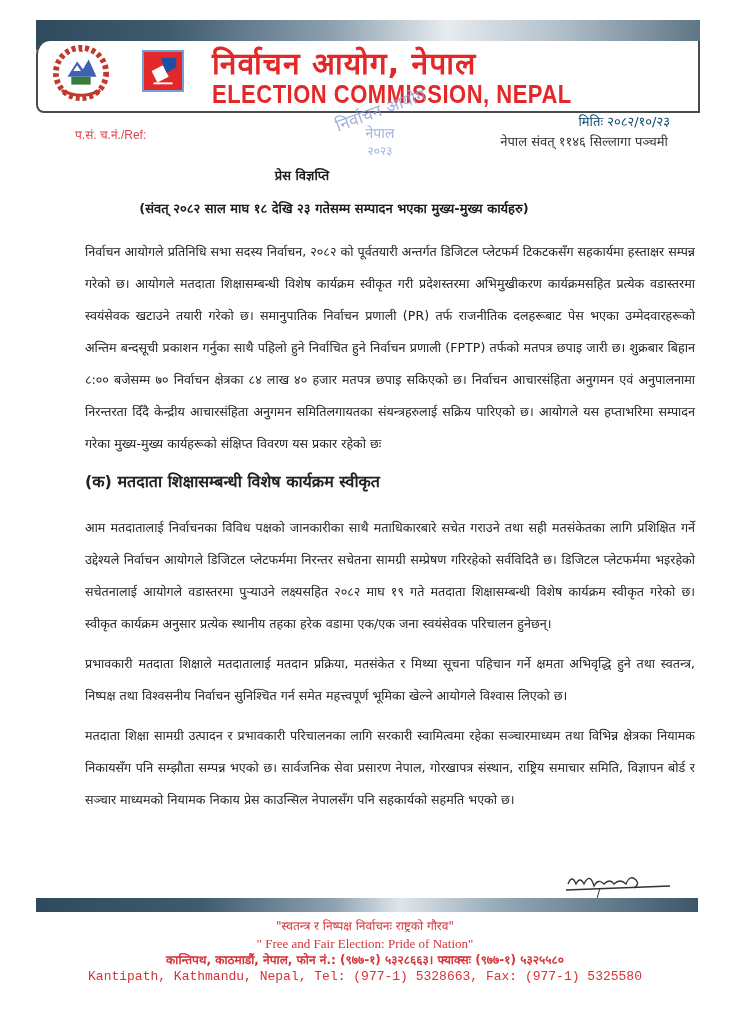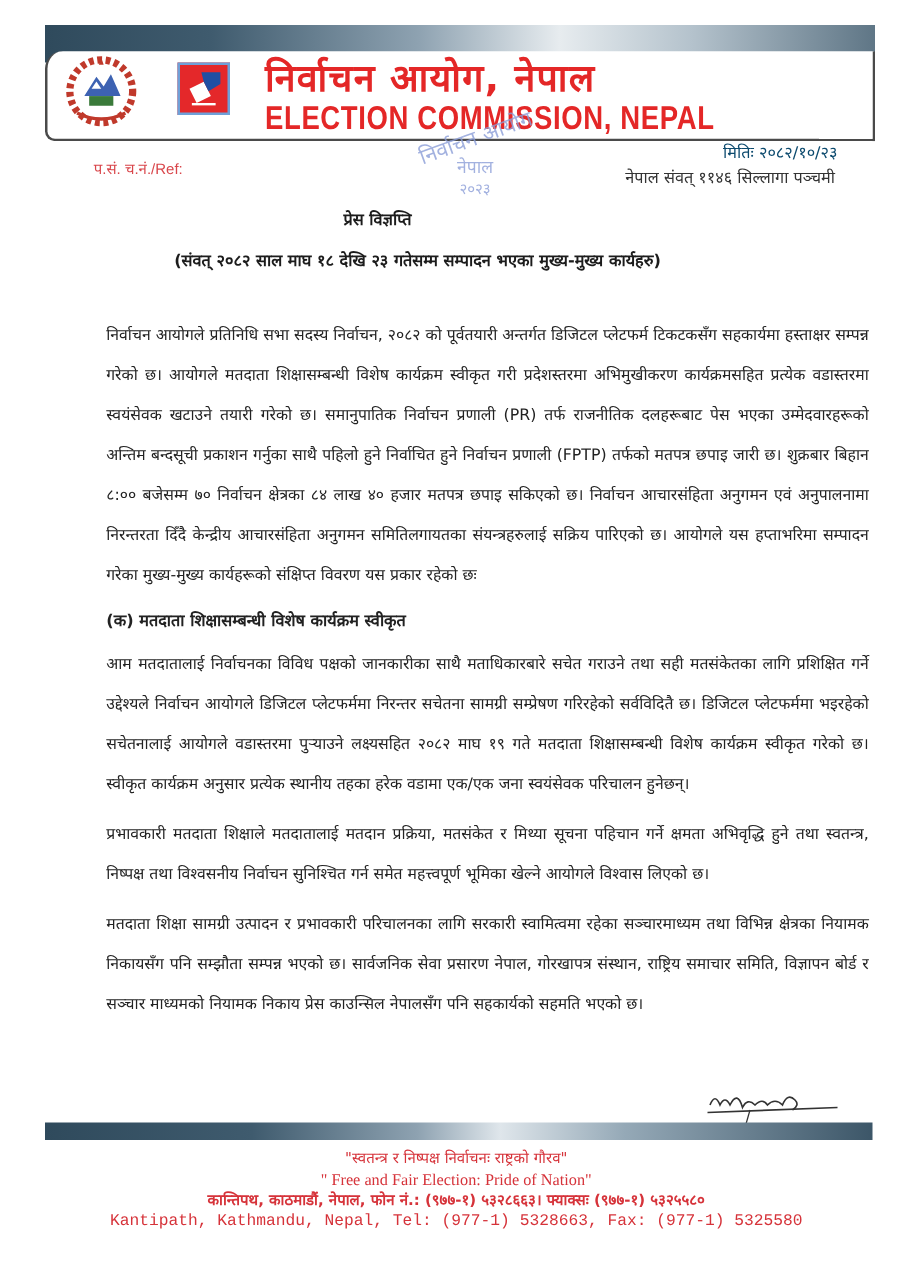--- a/index.html
+++ b/index.html
@@ -54,26 +54,26 @@
   }
   .press-title {
     position: absolute; left: 0; width: 604px; text-align: center; top: 166px;
     font-size: 13px; font-weight: bold; font-family: "DejaVu Sans", sans-serif;
   }
   .press-subtitle {
     position: absolute; left: 0; width: 668px; text-align: center; top: 199px;
     font-size: 13px; font-weight: bold; font-family: "DejaVu Sans", sans-serif;
   }
   .body-text {
-    position: absolute; left: 85px; width: 610px; top: 252px;
+    position: absolute; left: 85px; width: 610px; top: 236px;
     font-family: "DejaVu Sans", sans-serif; font-size: 12.6px; line-height: 32px; color: #222;
     text-align: justify;
   }
   .body-text p { margin: 0 0 8px 0; }
-  .body-text h3 { margin: 0 0 3px 0; font-size: 13px; font-weight: bold; line-height: 28px; }
+  .body-text h3 { margin: 0 0 16px 0; font-size: 16px; font-weight: bold; line-height: 28px; }
   .signature {
     position: absolute; left: 560px; top: 862px; width: 120px; height: 40px;
   }
   .bottom-bar {
     position: absolute; left: 36px; top: 898px; width: 662px; height: 14px;
     background: linear-gradient(90deg, #2f4a5c 0%, #3f5b6e 25%, #8ea2b1 45%, #dfe6eb 55%, #95a9b7 70%, #3c5668 100%);
   }
   .footer {
     position: absolute; left: 0; width: 730px; top: 918px; text-align: center; color: #d6333a;
   }

